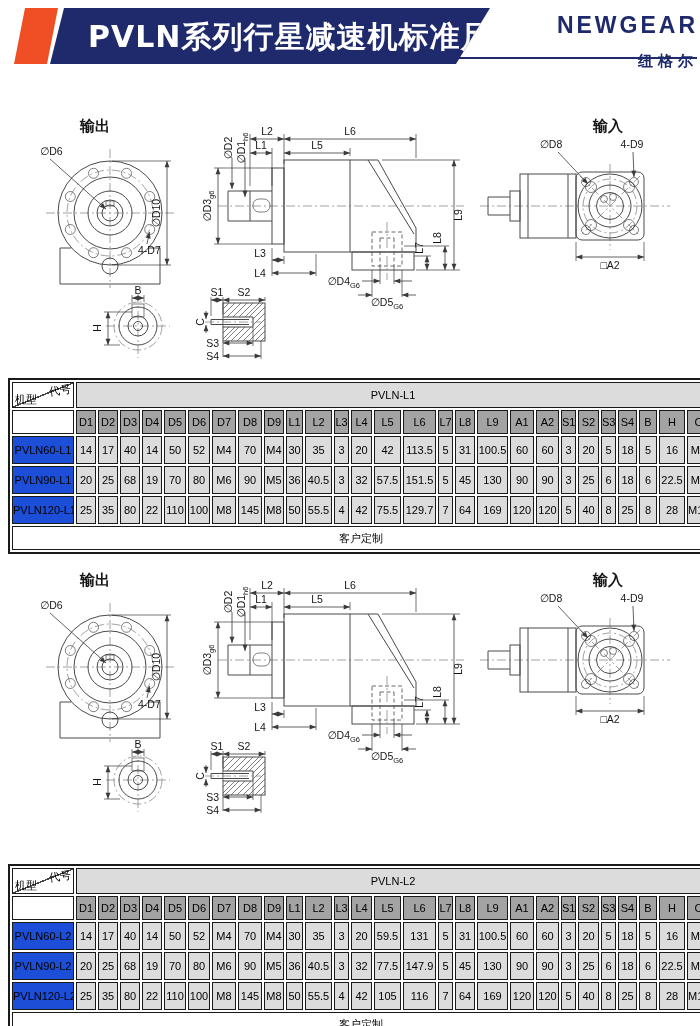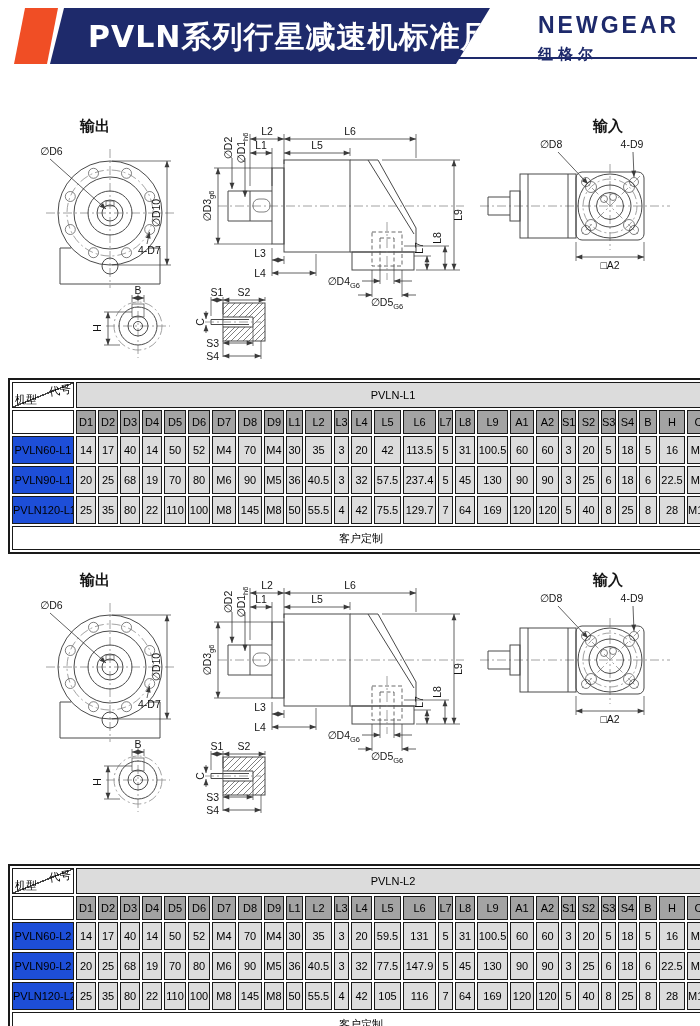--- a/index.html
+++ b/index.html
@@ -7,23 +7,23 @@
   .page{position:absolute;inset:0;background:#ffffff;overflow:hidden;}
 
   
   .hdr{position:absolute;left:0;top:0;width:700px;height:70px;}
   .orange-slab{position:absolute;left:14px;top:8px;width:44px;height:56px;background:#f04e25;
     clip-path:polygon(11px 0,100% 0,calc(100% - 11px) 100%,0 100%);}
   .banner{position:absolute;left:50px;top:8px;width:440px;height:56px;background:#1e2a6b;
     clip-path:polygon(14px 0,100% 0,calc(100% - 34px) 100%,0 100%);}
   .banner span{display:block;color:#fff;font-size:30px;font-weight:bold;line-height:57px;
     padding-left:38px;letter-spacing:1px;white-space:nowrap;font-family:"DejaVu Sans","Liberation Sans",sans-serif;}
-  .logo{position:absolute;left:538px;top:12px;width:160px;text-align:left;color:#1e2a6b;}
+  .logo{position:absolute;left:538px;top:12px;width:160px;text-align:right;color:#1e2a6b;}
   .logo-en{font-size:23px;font-weight:800;letter-spacing:3px;font-family:"Liberation Sans",sans-serif;}
-  .logo-cn{font-size:15px;font-weight:bold;letter-spacing:5px;margin-top:6px;font-family:Liberation Mono, monospace;}
+  .logo-cn{font-size:15px;font-weight:bold;letter-spacing:5px;margin-top:13px;font-family:Liberation Mono, monospace;}
   .hdr-rule{position:absolute;left:455px;top:57px;width:242px;height:2px;background:#1e2a6b;}
 
   
   .draw-slot{position:absolute;left:20px;width:684px;height:278px;}
   svg.draw{display:block;}
   svg .ln{stroke:#4a4a4a;stroke-width:1;fill:none;}
   svg .ln2{stroke:#4a4a4a;stroke-width:.7;fill:none;}
   svg .cl{stroke:#8a8a8a;stroke-width:.8;fill:none;stroke-dasharray:9 3 2 3;}
   svg .hid{stroke:#5a5a5a;stroke-width:.9;fill:none;stroke-dasharray:4 2.5;}
   svg .dim{stroke:#3a3a3a;stroke-width:.8;fill:none;}
@@ -395,21 +395,21 @@
             <td class="val">70</td>
             <td class="val">80</td>
             <td class="val">M6</td>
             <td class="val">90</td>
             <td class="val">M5</td>
             <td class="val">36</td>
             <td class="val">40.5</td>
             <td class="val">3</td>
             <td class="val">32</td>
             <td class="val">57.5</td>
-            <td class="val">237.4</td>
+            <td class="val">151.5</td>
             <td class="val">5</td>
             <td class="val">45</td>
             <td class="val">130</td>
             <td class="val">90</td>
             <td class="val">90</td>
             <td class="val">3</td>
             <td class="val">25</td>
             <td class="val">6</td>
             <td class="val">18</td>
             <td class="val">6</td>

